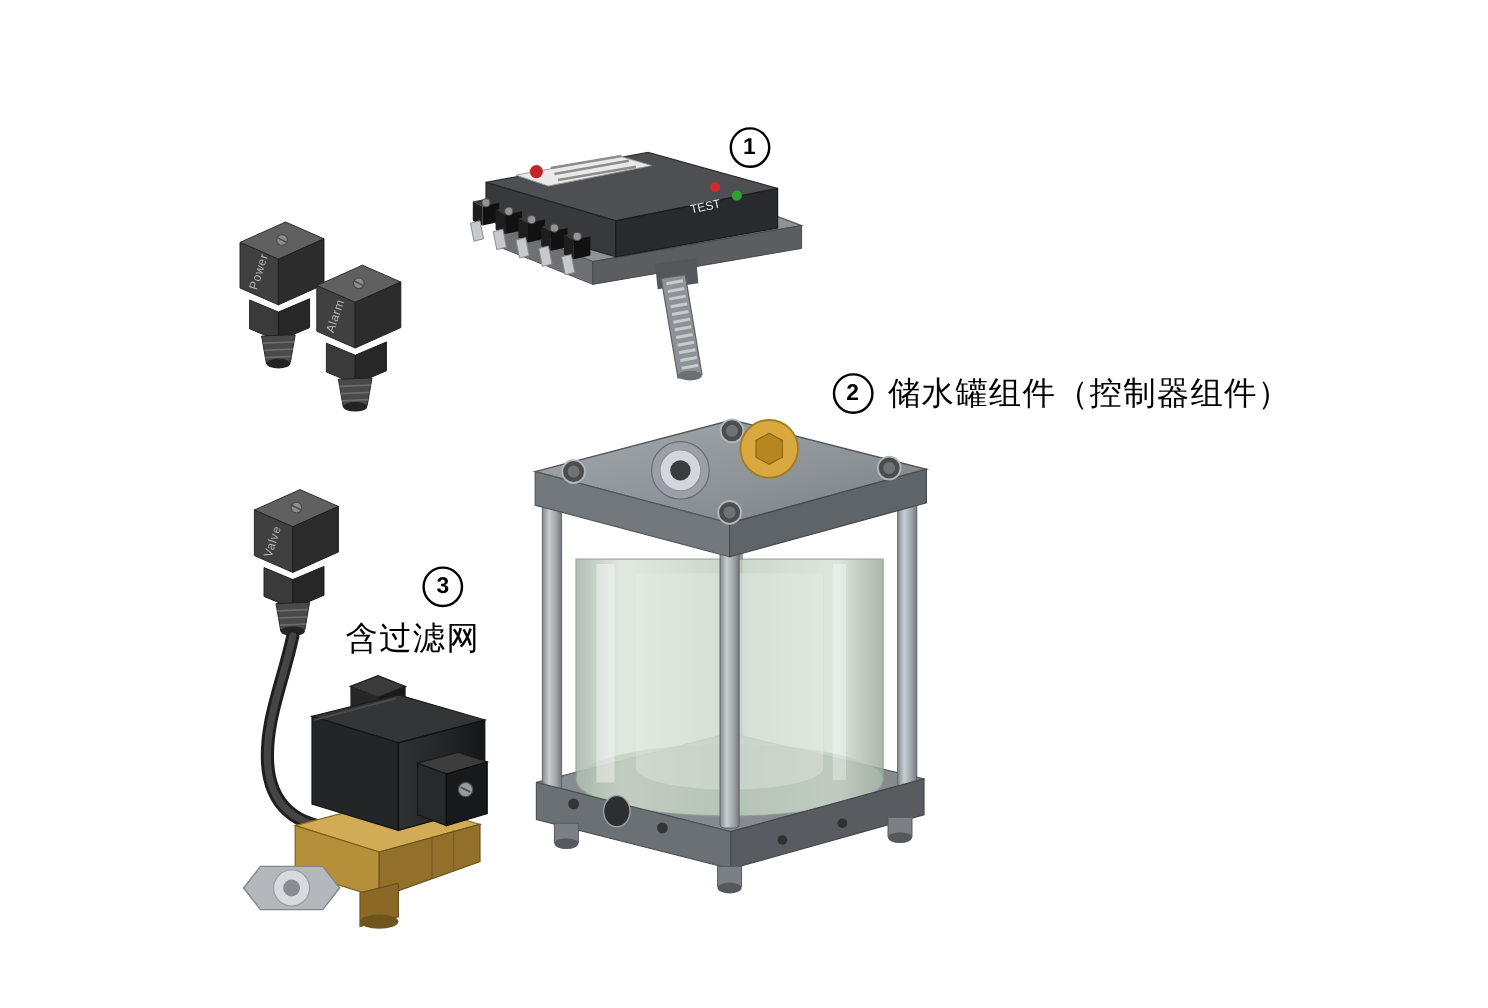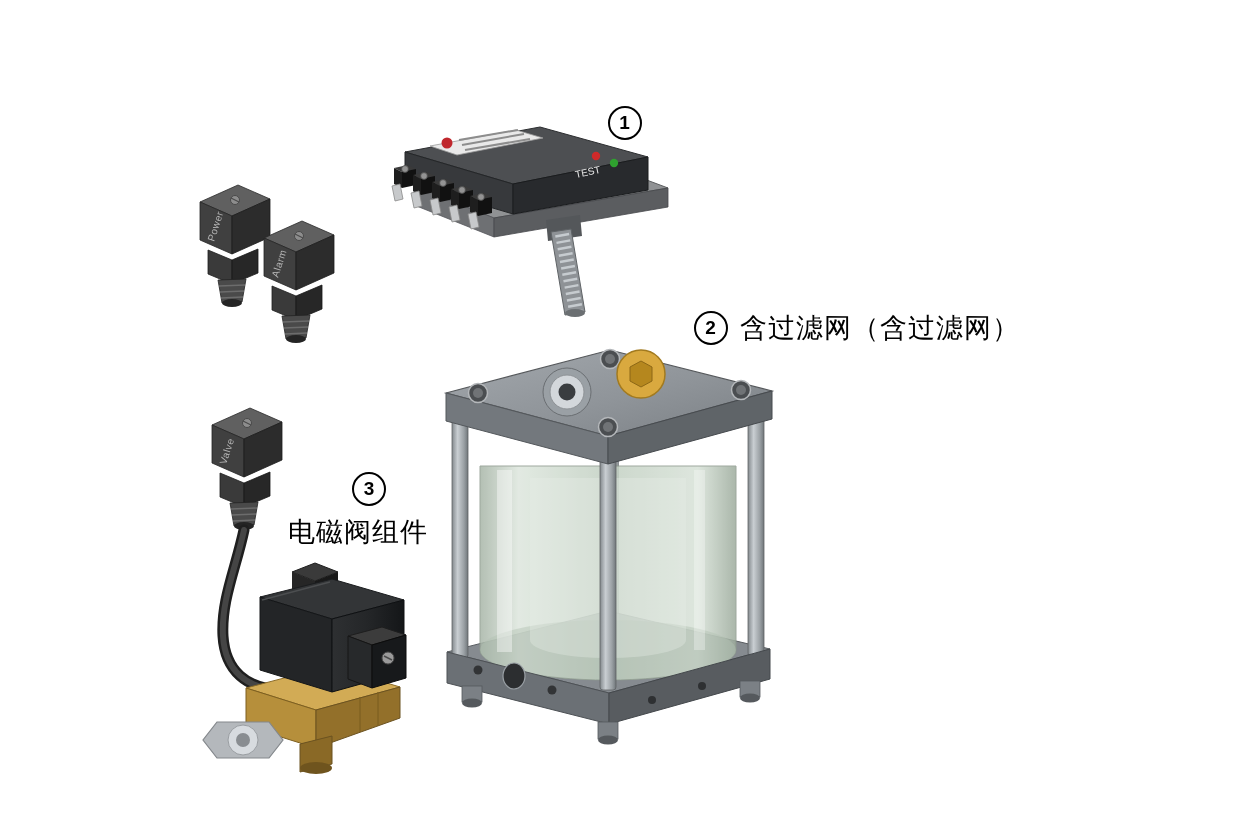--- a/index.html
+++ b/index.html
@@ -280,21 +280,21 @@
       </g>
     </g>
   </svg>
 
   <div class="label" style="left:608px;top:106px">
     <span class="circ">1</span>
   </div>
 
   <div class="label" style="left:694px;top:310px">
     <span class="circ">2</span>
-    <span class="ltext">含过滤网（含过滤网）</span>
+    <span class="ltext">储水罐组件（控制器组件）</span>
   </div>
 
   <div class="circ-alone" style="left:352px;top:472px">3</div>
   <div class="label" style="left:288px;top:514px">
-    <span class="ltext">电磁阀组件</span>
+    <span class="ltext">含过滤网</span>
   </div>
 
 </div>
 
 </body></html>

